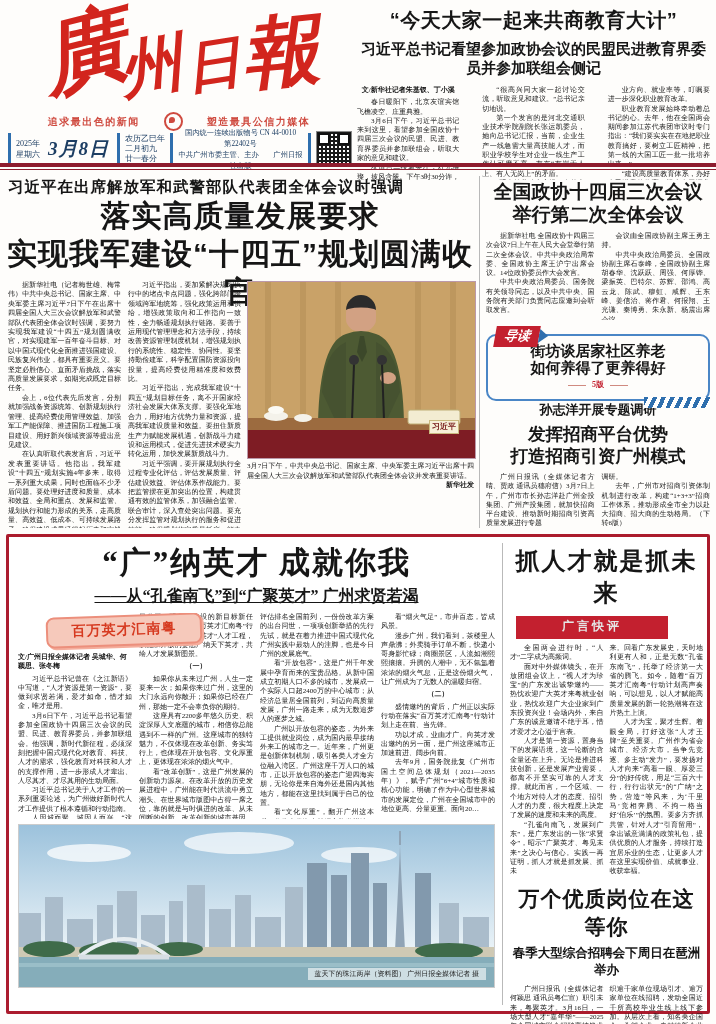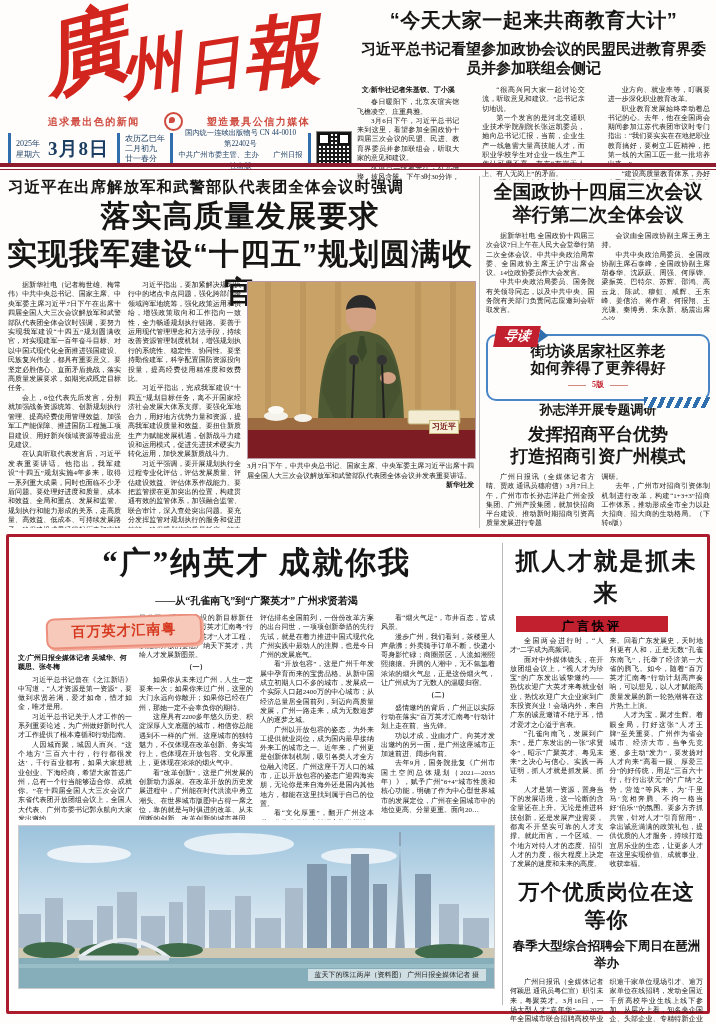--- a/index.html
+++ b/index.html
@@ -14,21 +14,21 @@
   .bc1{font-size:62px;transform:rotate(-10deg) translateY(16px);margin-left:-6px;}
   .bc2{font-size:56px;transform:rotate(-9deg) translateY(12px);margin-left:4px;}
   .bc3{font-size:78px;transform:rotate(-6deg) translateY(6px);margin-left:2px;}
   .tagline{position:absolute;left:6px;top:112px;width:346px;display:flex;justify-content:center;
            align-items:center;gap:24px;color:#cf4a3f;font-size:10px;font-weight:700;letter-spacing:1.5px;}
   .logo-circ{width:15px;height:15px;border:2px solid #cf4a3f;border-radius:50%;position:relative;flex:none;}
   .logo-circ::after{content:"";position:absolute;left:3px;top:3px;width:6px;height:6px;background:#cf4a3f;border-radius:50% 50% 50% 0;}
   .datebar{position:absolute;left:8px;top:130px;width:344px;height:38px;display:flex;align-items:center;gap:5px;color:#1d3e63;}
   .vbar{width:3px;height:32px;background:#2f6fae;flex:none;}
   .seg2l{font-size:8px;line-height:11px;text-align:center;flex:none;}
-  .date-big{font-size:19px;font-weight:700;padding:0 3px;flex:none;letter-spacing:1px;}
+  .date-big{font-size:19px;font-weight:700;padding:0 3px;flex:none;letter-spacing:1px;font-style:italic;}
   .lunar{font-size:8px;line-height:10px;flex:none;}
   .pub{font-size:7.3px;line-height:11px;flex:1;text-align:center;}
   .qr{position:relative;background-color:#fff;border:1px solid #888;flex:none;
       background-image:repeating-linear-gradient(0deg,#1a1a1a 0 2px,transparent 2px 4px),
                        repeating-linear-gradient(90deg,#1a1a1a 0 2px,transparent 2px 4px);}
   .qr::before,.qr::after{content:"";position:absolute;width:8px;height:8px;border:2px solid #111;background:#fff;}
   .qr::before{left:1px;top:1px;} .qr::after{right:1px;top:1px;}
   .qr-mast{width:34px;height:34px;}
   
   .edu{position:absolute;left:357px;top:6px;width:353px;}
@@ -69,35 +69,35 @@
   .hatch{position:absolute;right:-2px;bottom:-9px;width:66px;height:11px;background:#fff;
          background-image:repeating-linear-gradient(115deg,#2f6fae 0 4px,transparent 4px 8px);}
   .zs-kicker{text-align:center;font-size:13px;font-weight:700;}
   .zs-h{text-align:center;font-size:17.5px;font-weight:800;line-height:22px;margin-top:4px;}
   .zs-cols{display:flex;gap:7px;margin-top:6px;height:58px;overflow:hidden;}
   
   .bottom-box{position:absolute;left:6px;top:534px;width:704px;height:480px;border:3px solid #ab1b2c;
               border-radius:2px;box-sizing:border-box;background:#fff;}
   .talent{position:absolute;left:9px;top:8px;width:477px;}
   .talent-h{font-size:31px;font-weight:900;text-align:center;letter-spacing:2px;line-height:36px;}
-  .talent-sub{font-size:10px;font-weight:700;text-align:center;margin-top:13px;}
+  .talent-sub{font-size:16px;font-weight:700;text-align:center;margin-top:5px;text-decoration:underline;}
   .talent-cols{position:relative;margin-top:6px;display:flex;gap:7px;height:206px;overflow:hidden;}
   .tcol{flex:1;font-size:7px;line-height:9.3px;}
   .tcol1{padding-top:40px;}
   .banner{position:absolute;left:28px;top:2px;width:152px;height:27px;background:#f6c9bb;border:2px solid #ec8f7c;
           border-radius:8px;transform:rotate(-2deg);color:#d63a20;font-weight:800;font-size:14px;text-align:center;
           line-height:26px;letter-spacing:1px;box-shadow:2px 2px 0 #f4ad9c;z-index:2;}
   .centermark{text-align:center;text-indent:0;font-weight:700;margin:3px 0;}
   .city-photo{position:relative;margin-top:5px;width:477px;height:164px;border:1px solid #ccc;box-sizing:border-box;overflow:hidden;}
   .city-cap{position:absolute;right:8px;bottom:7px;background:rgba(255,255,255,.6);font-size:7px;
             padding:1px 7px;color:#1a1a1a;}
   .b-div{position:absolute;left:493px;top:6px;width:1px;height:462px;background:#b9b9b9;}
   .bright{position:absolute;left:501px;top:8px;width:193px;}
   .cmt-h{font-size:24px;font-weight:900;text-align:center;letter-spacing:2px;}
-  .cmt-tag{width:152px;height:16px;background:#c3202f;color:#000000;font-size:12px;font-weight:700;text-align:center;
+  .cmt-tag{width:152px;height:23px;background:#c3202f;color:#e5e5e5;font-size:12px;font-weight:700;text-align:center;
            line-height:20px;margin:7px 0 5px 6px;letter-spacing:3px;}
   .cmt-cols{display:flex;gap:6px;height:232px;overflow:hidden;}
   .ccol{flex:1;font-size:7px;line-height:9.3px;}
   .jobs-h{font-size:21px;font-weight:900;text-align:center;margin-top:9px;letter-spacing:1px;}
   .jobs-sub{font-size:12.5px;font-weight:700;text-align:center;margin-top:4px;}
   .jobs-cols{display:flex;gap:6px;margin-top:6px;height:122px;overflow:hidden;}
 </style>
 </head>
 <body>
 
@@ -258,20 +258,21 @@
 
   <div class="bottom-box">
     <div class="talent">
       <div class="talent-h">“广”纳英才 成就你我</div>
       <div class="talent-sub">——从“孔雀南飞”到“广聚英才” 广州求贤若渴</div>
       <div class="talent-cols">
         <div class="banner">百万英才汇南粤</div>
         <div class="tcol tcol1 jt">
           <p class="byline" style="text-align:left">文/广州日报全媒体记者 吴城华、何颖思、张冬梅</p>
           <p>习近平总书记曾在《之江新语》中写道，“人才资源是第一资源”，要做到求贤若渴，爱才如命，惜才如金，唯才是用。</p>
+          <p>3月6日下午，习近平总书记看望参加全国政协十四届三次会议的民盟、民进、教育界委员，并参加联组会。他强调，新时代新征程，必须深刻把握中国式现代化对教育、科技、人才的需求，强化教育对科技和人才的支撑作用，进一步形成人才辈出、人尽其才、才尽其用的生动局面。</p>
           <p>习近平总书记关于人才工作的一系列重要论述，为广州做好新时代人才工作提供了根本遵循和行动指南。</p>
           <p>人因城而聚，城因人而兴。“这个地方‘三百六十行，行行都很发达’，千行百业都有，如果大家想就业创业、下海经商，希望大家首选广州，总有一个行当能够适合你、成就你。”在十四届全国人大三次会议广东省代表团开放团组会议上，全国人大代表、广州市委书记郭永航向大家发出邀约。</p>
 
         </div>
         <div class="tcol jt">
           <p style="text-indent:0">量发展、现代化建设的新目标新任务，正深入落实“百万英才汇南粤”行动计划，实施“广聚英才”人才工程，以更加开放的姿态广纳天下英才，共绘人才发展新图景。</p>
           <p class="centermark">（一）</p>
           <p>如果你从未来过广州，人生一定要来一次；如果你来过广州，这里的大门永远向你敞开；如果你已经在广州，那她一定不会辜负你的期待。</p>
           <p>这座具有2200多年悠久历史、积淀深厚人文底蕴的城市，相信你总能遇到不一样的广州。这座城市的独特魅力，不仅体现在改革创新、务实笃行上，也体现在开放包容、文化厚重上，更体现在浓浓的烟火气中。</p>
           <p>看“改革创新”，这是广州发展的创新动力源泉。在改革开放的历史发展进程中，广州能在时代洪流中勇立潮头、在世界城市版图中占得一席之位，靠的就是与时俱进的改革、从未间断的创新。改革创新的城市基因，已经深深熔铸在广州的骨髓里。</p>
@@ -348,22 +349,22 @@
 
     <div class="b-div"></div>
 
     <div class="bright">
       <div class="cmt-h">抓人才就是抓未来</div>
       <div class="cmt-tag">广言快评</div>
       <div class="cmt-cols">
         <div class="ccol jt">
           <p>全国两会进行时，“人才”二字成为高频词。</p>
           <p>面对中外媒体镜头，在开放团组会议上，“视人才为珍宝”的广东发出诚挚邀约——热忱欢迎广大英才来粤就业创业，热忱欢迎广大企业家到广东投资兴业！会场内外，来自广东的诚意邀请不绝于耳，惜才爱才之心溢于言表。</p>
+          <p>人才是第一资源，置身当下的发展语境，这一论断的含金量还在上升。无论是推进科技创新，还是发展产业需要，都离不开坚实可靠的人才支撑。就此而言，一个区域、一个地方对待人才的态度、招引人才的力度，很大程度上决定了发展的速度和未来的高度。</p>
           <p>“孔雀向南飞，发展到广东”，是广东发出的一张“求贤令”，昭示“广聚英才、粤见未来”之决心与信心。实践一再证明，抓人才就是抓发展、抓未</p>
-          <p>人才是第一资源，置身当下的发展语境，这一论断的含金量还在上升。无论是推进科技创新，还是发展产业需要，都离不开坚实可靠的人才支撑。就此而言，一个区域、一个地方对待人才的态度、招引人才的力度，很大程度上决定了发展的速度和未来的高度。</p>
         </div>
         <div class="ccol jt">
           <p style="text-indent:0">来。回看广东发展史，天时地利更有人和，正是无数“孔雀东南飞”，托举了经济第一大省的腾飞。如今，随着“百万英才汇南粤”行动计划高声奏响，可以想见，以人才赋能高质量发展的新一轮热潮将在这片热土上演。</p>
           <p>人才为宝，聚才生辉。着眼全局，打好这张“人才王牌”至关重要。广州作为省会城市、经济大市，当争先竞逐、多主动“发力”，要发扬对人才向来“高看一眼、厚爱三分”的好传统，用足“三百六十行，行行出状元”的“广纳”之势，营造“等风来，为‘千里马’竞相奔腾、不拘一格当好‘伯乐’”的氛围。要多方齐抓共管，针对人才“引育留用”，拿出诚意满满的政策礼包，提供优质的人才服务，持续打造宜居乐业的生态，让更多人才在这里实现价值、成就事业、收获幸福。</p>
 
         </div>
       </div>
       <div class="jobs-h">万个优质岗位在这等你</div>
       <div class="jobs-sub">春季大型综合招聘会下周日在琶洲举办</div>
       <div class="jobs-cols">

